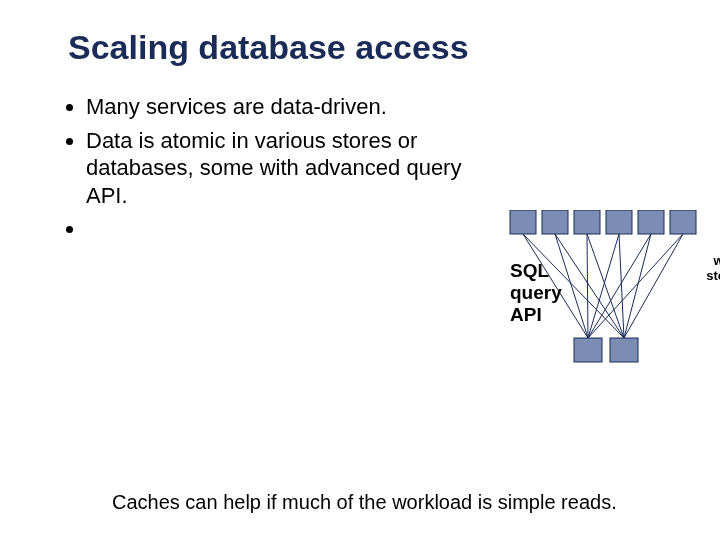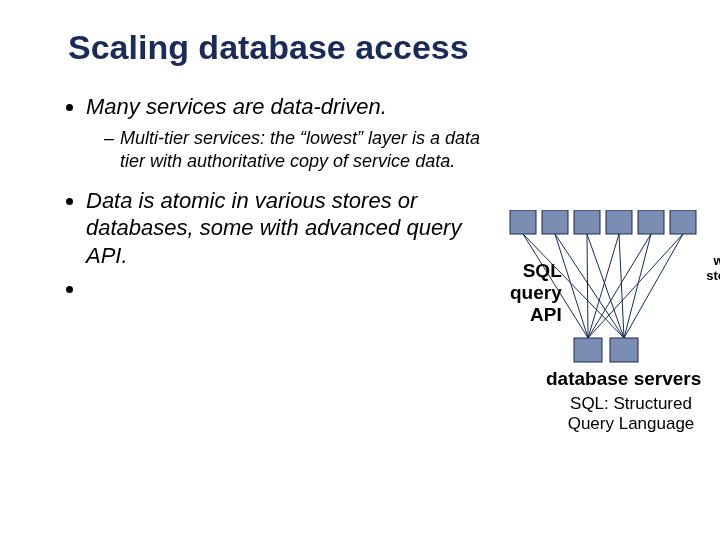--- a/index.html
+++ b/index.html
@@ -30,21 +30,20 @@
     display: flex;
     flex-direction: row;
   }
   .textcol {
     width: 420px;
   }
   ul.bullets {
     list-style: disc;
     margin: 0 0 0 18px;
     padding: 0;
-    font-style: italic;
   }
   ul.bullets > li {
     font-size: 22px;
     color: #000;
     margin-bottom: 6px;
     line-height: 1.25;
   }
   ul.sub {
     list-style: none;
     margin: 6px 0 14px 18px;
@@ -74,21 +73,21 @@
   .diagram svg {
     position: absolute;
     top: 0; left: 0;
   }
   .label-sql {
     position: absolute;
     top: 50px;
     left: 30px;
     font-size: 19px;
     font-weight: bold;
-    text-align: right;
+    text-align: left;
     line-height: 1.15;
   }
   .label-web {
     position: absolute;
     top: 44px;
     right: -6px;
     font-size: 13px;
     font-weight: bold;
     text-align: center;
     line-height: 1.15;
@@ -122,23 +121,20 @@
 
 <div class="slide">
 
   <h1 class="title">Scaling database access</h1>
 
   <div class="content">
     <div class="textcol">
       <ul class="bullets">
         <li>
           <span>Many services are data-driven.</span>
-          <ul class="sub">
-            <li>Multi-tier services: the “lowest” layer is a data tier with authoritative copy of service data.</li>
-          </ul>
         </li>
         <li>
           <span>Data is atomic in various stores or databases, some with advanced query API.</span>
         </li>
         <li>
         </li>
       </ul>
     </div>
   </div>
 
@@ -180,22 +176,18 @@
       <span>SQL</span><br>
       <span>query</span><br>
       <span>API</span>
     </div>
 
     <div class="label-web">
       <span>web</span><br>
       <span>stored</span>
     </div>
 
-    <div class="label-db">database servers</div>
 
-    <div class="label-acr">
-      <span>SQL: Structured</span><br>
-      <span>Query Language</span>
-    </div>
   </div>
 
+  <div class="footer-note">Caches can help if much of the workload is simple reads.</div>
 
 </div>
 
 </body></html>

